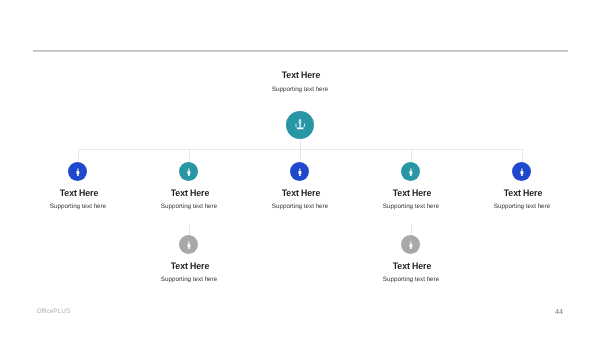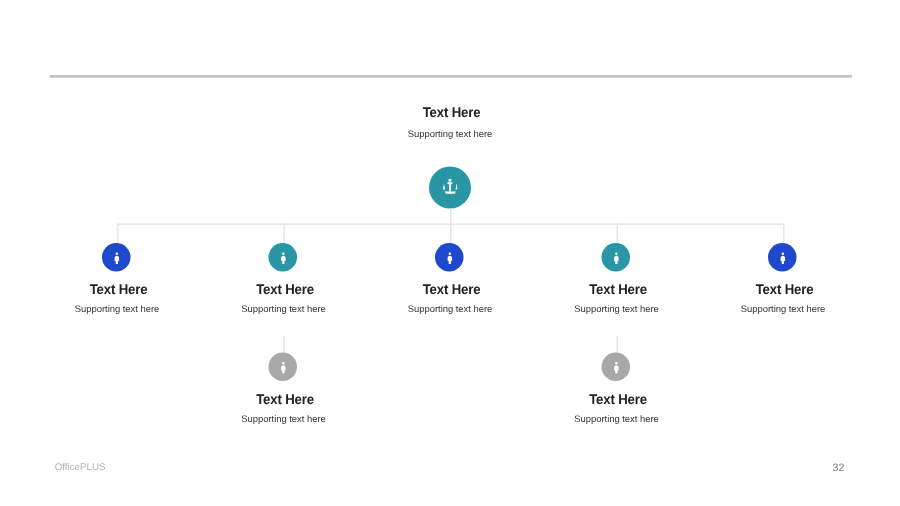--- a/index.html
+++ b/index.html
@@ -145,14 +145,14 @@
             <circle cx="10.5" cy="5.0" r="4.4"></circle>
             <path d="M10.5 12.4c4.6 0 8.3 3.7 8.3 8.3v8.8c0 1.4-1.1 2.5-2.5 2.5h-1.4v9.0c0 1.4-1.1 2.5-2.5 2.5H8.6c-1.4 0-2.5-1.1-2.5-2.5v-9.0H4.7c-1.4 0-2.5-1.1-2.5-2.5v-8.8c0-4.6 3.7-8.3 8.3-8.3z"></path>
           </g>
         </svg>
       </div>
   <div class="ttl" style="left:332.3px;top:260.4px;">Text Here</div>
   <div class="sub" style="left:331px;top:276px;">Supporting text here</div>
   </div>
 
   <div class="footer-brand">OfficePLUS</div>
-  <div class="page-num">32</div>
+  <div class="page-num">44</div>
 </div>
 
 </body></html>

